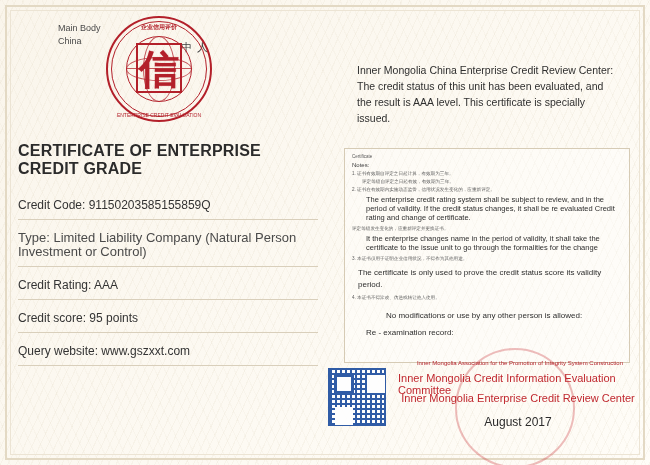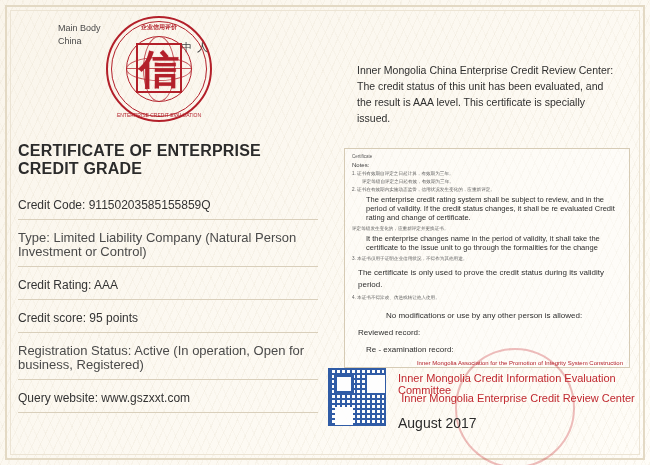--- a/index.html
+++ b/index.html
@@ -318,21 +318,22 @@
     width: 240px;
     text-align: center;
     font-size: 11px;
     color: #c0282f;
   }
   .sig-date {
     position: absolute;
     left: 398px;
     top: 415px;
     width: 240px;
-    font-size: 14px;
+    text-align: center;
+    font-size: 12px;
     color: #2b2b2b;
   }
   .stamp {
     position: absolute;
     left: 455px;
     top: 348px;
     width: 120px;
     height: 120px;
     border-radius: 50%;
     border: 2px solid rgba(200,40,48,0.30);
@@ -370,21 +371,20 @@
       </div>
     </div>
 
     <div class="title-en">CERTIFICATE OF ENTERPRISE CREDIT GRADE</div>
 
     <div class="fields">
       <div class="field big">Credit Code: 91150203585155859Q</div>
       <div class="field small">Type: Limited Liability Company (Natural Person Investment or Control)</div>
       <div class="field big">Credit Rating: AAA</div>
       <div class="field big">Credit score: 95 points</div>
-      <div class="field small">Registration Status: Active (In operation, Open for business, Registered)</div>
       <div class="field big">Query website: www.gszxxt.com</div>
     </div>
   </div>
 
   <div class="right-col">
     <div class="intro">Inner Mongolia China Enterprise Credit Review Center: The credit status of this unit has been evaluated, and the result is AAA level. This certificate is specially issued.</div>
 
     <div class="notes-box">
       <div class="notes-title">Certificate</div>
       <div class="notes-head">Notes:</div>
@@ -392,26 +392,25 @@
       <div class="note-cn">1. 证书有效期自评定之日起计算，有效期为三年。</div>
       <div class="note-cn" style="margin-left:10px">评定等级自评定之日起有效，有效期为三年。</div>
       <div class="note-cn">2. 证书在有效期内实施动态监管，信用状况发生变化的，应重新评定。</div>
 
       <div class="note-en indent">The enterprise credit rating system shall be subject to review, and in the period of validity. If the credit status changes, it shall be re evaluated  Credit rating and change of certificate.</div>
       <div class="note-cn">评定等级发生变化的，应重新评定并更换证书。</div>
 
       <div class="note-en indent">It the enterprise changes name in the period of validity, it shall take the certificate to the issue unit to go through the formalities for the change</div>
       <div class="note-cn">3. 本证书仅用于证明企业信用状况，不得作为其他用途。</div>
 
-      <div class="note-plain">The certificate is only used to prove the credit status during its validity period.</div>
+      <div class="note-plain">The certificate is only used to prove the credit status score its validity period.</div>
       <div class="note-cn">4. 本证书不得涂改、伪造或转让他人使用。</div>
 
       <div class="note-plain gap">No modifications or use by any other person is allowed:</div>
 
-      <div class="note-plain">Reviewed record:</div>
       <div class="note-plain" style="margin-left:14px">Re - examination record:</div>
     </div>
   </div>
 
   <div class="qr"></div>
   <div class="stamp"></div>
 
   <div class="sig-small">Inner Mongolia Association for the Promotion of Integrity System Construction</div>
   <div class="sig1">Inner Mongolia Credit Information Evaluation Committee</div>
   <div class="sig2">Inner Mongolia Enterprise Credit Review Center</div>

